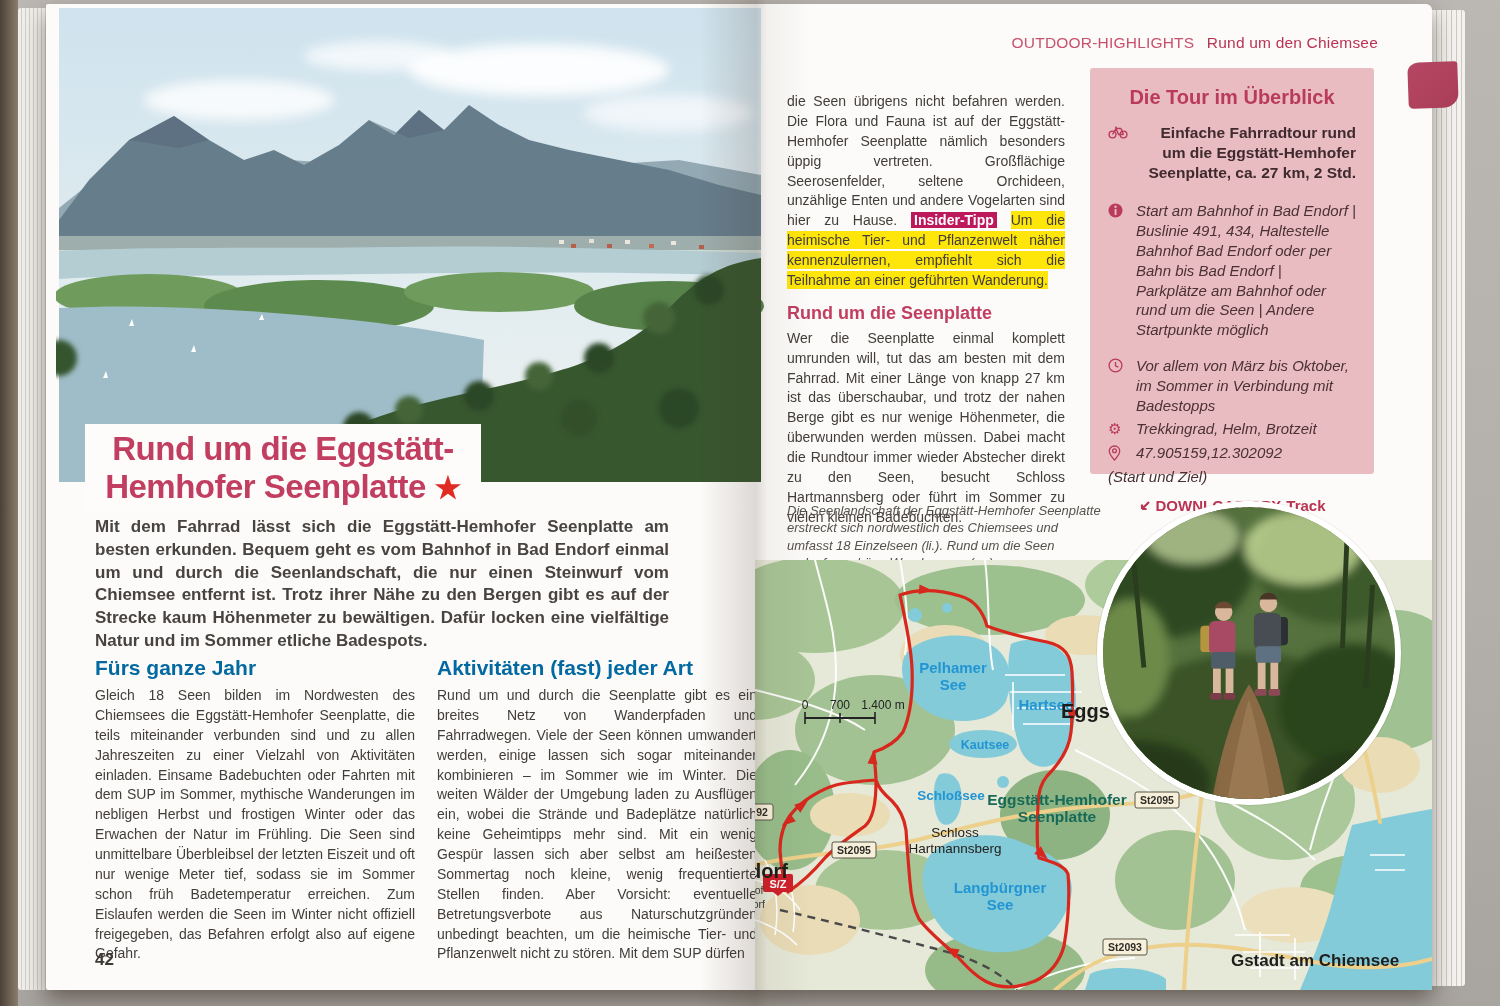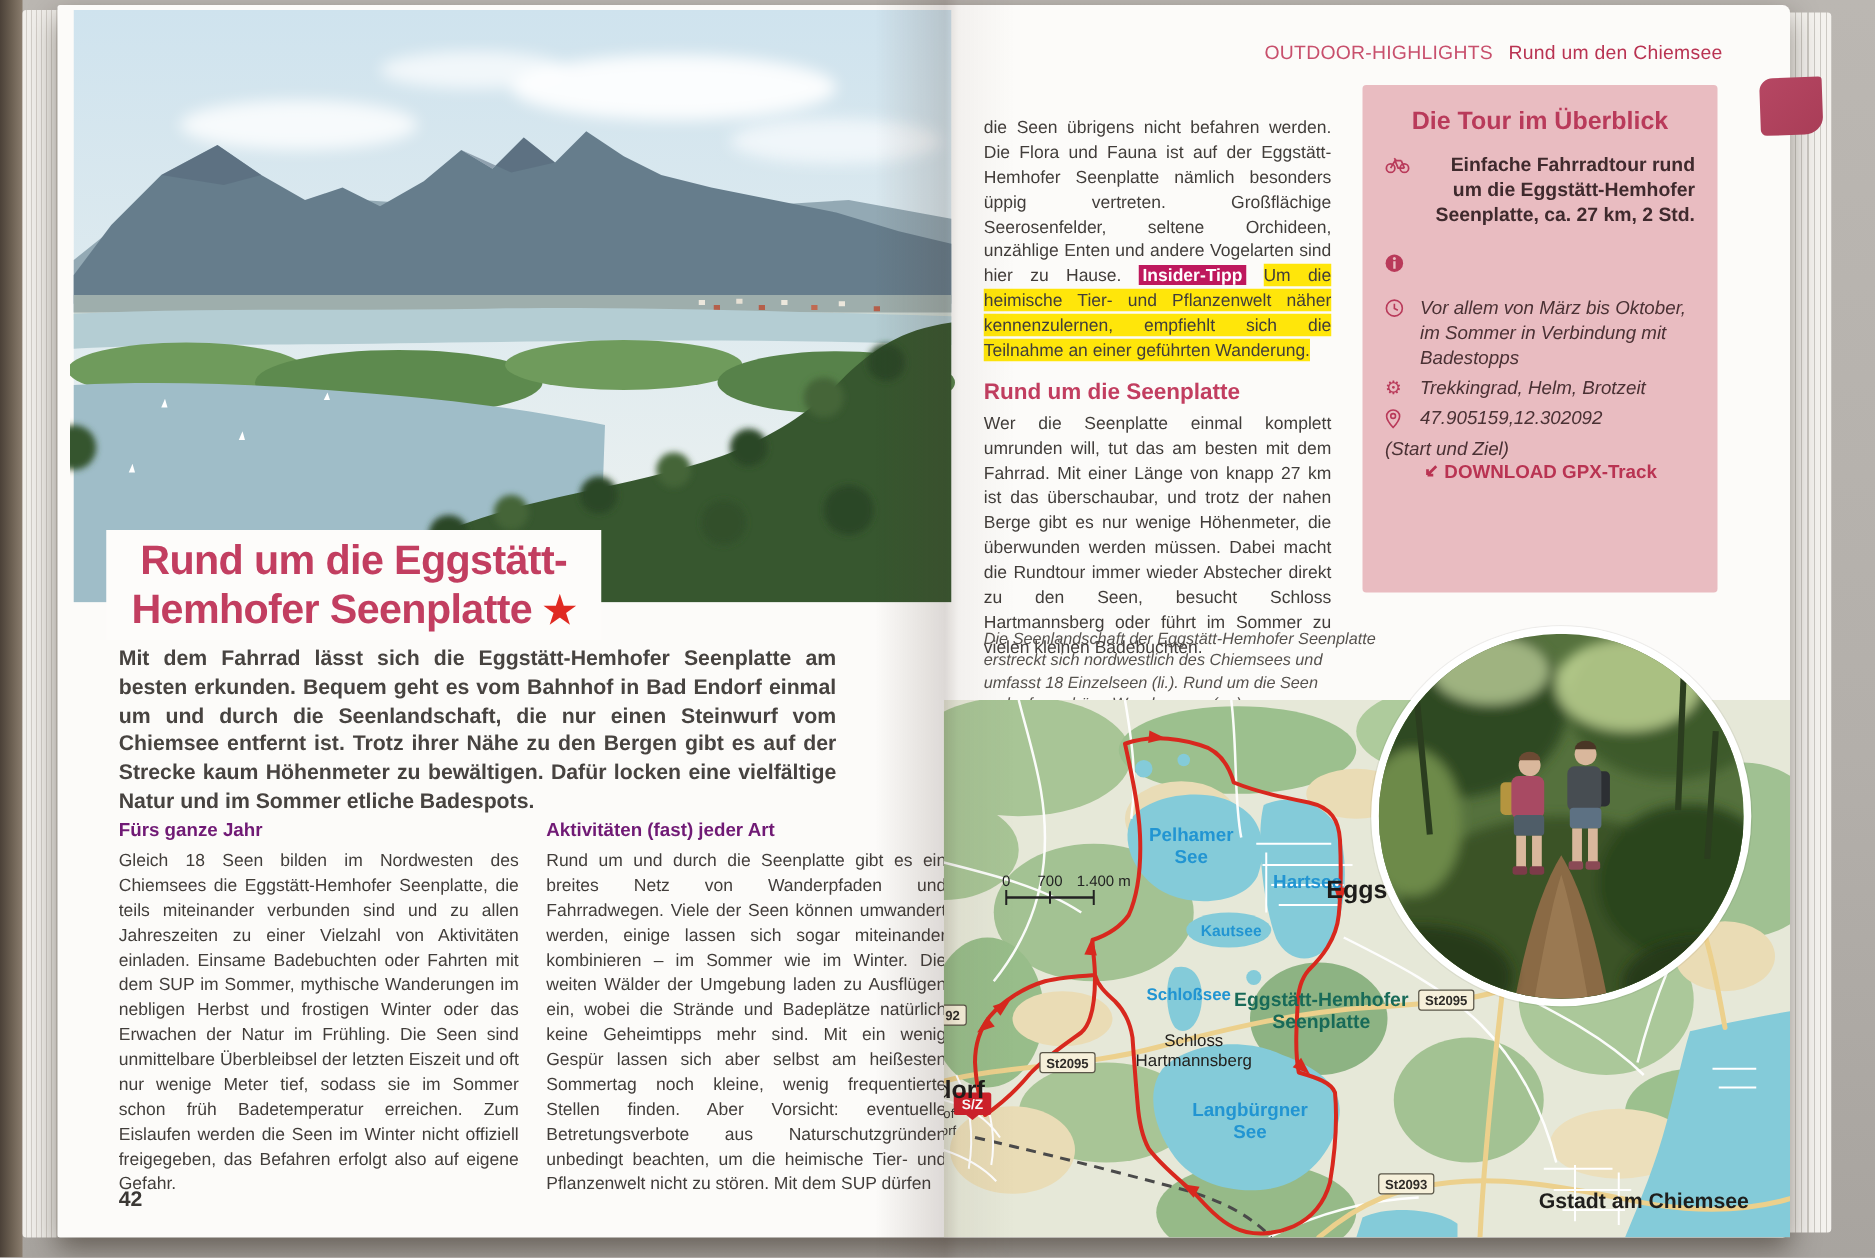--- a/index.html
+++ b/index.html
@@ -17,21 +17,21 @@
   .gutter{left:700px;top:0;width:112px;height:100%;z-index:60;pointer-events:none;
       background:linear-gradient(90deg,rgba(0,0,0,0) 0%,rgba(70,52,42,.17) 50%,rgba(70,52,42,.05) 60%,rgba(0,0,0,0) 100%);}
   
   .photo{left:10px;top:4px;width:708px;height:474px;overflow:hidden;}
   .title-card{left:39px;top:420px;width:396px;height:88px;background:#fdfcfa;display:flex;align-items:center;justify-content:center;text-align:center;}
   .title-card h1{margin:0;font-size:33px;line-height:1.16;font-weight:bold;color:#c23e60;letter-spacing:-.5px;}
   .title-card .star{color:#e02a22;font-size:30px;}
   .intro{left:49px;top:512px;width:574px;margin:0;font-size:17px;font-weight:bold;color:#474340;line-height:1.34;text-align:justify;}
   .cols{left:49px;top:652px;width:662px;display:flex;gap:22px;}
   .col{width:320px;}
-  .col h2{margin:0 0 6px 0;font-size:15px;color:#701a75;font-weight:bold;}
+  .col h2{margin:0 0 6px 0;font-size:21px;color:#0369a1;font-weight:bold;}
   .col p{margin:0;font-size:14px;line-height:1.42;color:#413d3a;text-align:justify;}
   .pagenum{left:49px;top:946px;font-size:17px;font-weight:bold;color:#3b3835;}
   
   .rp-header{left:700px;top:30px;width:632px;text-align:right;font-size:15.5px;font-weight:normal;letter-spacing:.2px;}
   .rp-header .sec{color:#c8506d;}
   .rp-header .ttl{color:#b93352;margin-left:8px;}
   .pink-tab{left:1362px;top:58px;width:50px;height:46px;background:linear-gradient(135deg,#b64763,#a93d57);
       border-radius:22% 6% 30% 10%;transform:rotate(-2deg);}
   .rcol{left:741px;top:88px;width:278px;}
   .rcol p{margin:0;font-size:14px;line-height:1.42;color:#413d3a;text-align:justify;}
@@ -40,21 +40,21 @@
   .hl{background:#ffe60a;padding:1px 0;box-decoration-break:clone;-webkit-box-decoration-break:clone;}
   .caption{left:741px;top:498px;width:316px;margin:0;font-size:13px;font-style:italic;color:#56524e;line-height:1.33;}
   
   .infobox{left:1044px;top:64px;width:284px;height:406px;background:#e9bcc1;border-radius:3px;box-sizing:border-box;padding:14px 18px;}
   .infobox h2{margin:4px 0 14px 0;text-align:center;font-size:20px;color:#b93a5a;font-weight:bold;}
   .ib-row{display:flex;gap:8px;margin-bottom:4px;}
   .ib-ic{flex:0 0 20px;padding-top:2px;color:#b93a5a;font-size:15px;line-height:1;}
   .ib-tour{font-size:15.5px;font-weight:bold;color:#3f2a2d;line-height:1.3;margin-bottom:14px;text-align:right;}
   .ib-it{font-size:15px;font-style:italic;color:#4a3134;line-height:1.32;}
   .ib-gap{height:12px;}
-  .ib-dl{margin-top:0;text-align:center;font-size:15px;font-weight:bold;color:#b93352;cursor:pointer;}
+  .ib-dl{margin-top:10px;text-align:center;font-size:15px;font-weight:bold;color:#b93352;cursor:pointer;}
   .ib-dl svg{vertical-align:-2px;margin-right:4px;}
   
   .circle-photo{left:1051px;top:497px;width:292px;height:292px;border-radius:50%;border:6px solid #fff;
       overflow:hidden;z-index:30;box-shadow:0 0 0 1px rgba(0,0,0,.06);}
   
   .map{left:709px;top:556px;width:677px;height:430px;overflow:hidden;z-index:5;}
   svg text{font-family:"Liberation Sans",sans-serif;}
   .lake-lb{fill:#2295d2;font-weight:bold;}
   .badge-txt{fill:#2f2c28;font-weight:bold;}
 </style>
@@ -191,20 +191,21 @@
         <span class="ib-tour">Einfache Fahrradtour rund um die Eggstätt-Hemhofer Seenplatte, ca. 27 km, 2 Std.</span>
       </div>
       <div class="ib-row">
         <span class="ib-ic">
           <svg width="15" height="15" viewBox="0 0 15 15">
               <circle cx="7.5" cy="7.5" r="7" fill="#b93a5a"></circle>
           <rect x="6.6" y="6" width="1.9" height="6" fill="#e9bcc1"></rect>
               <circle cx="7.5" cy="3.8" r="1.2" fill="#e9bcc1"></circle>
             </svg>
         </span>
+        <span class="ib-it">Start am Bahnhof in Bad Endorf | Buslinie 491, 434, Haltestelle Bahnhof Bad Endorf oder per Bahn bis Bad Endorf | Parkplätze am Bahnhof oder rund um die Seen | Andere Startpunkte möglich</span>
       </div>
       <div class="ib-gap"></div>
       <div class="ib-row">
         <span class="ib-ic">
           <svg width="15" height="15" viewBox="0 0 15 15" fill="none" stroke="#b93a5a" stroke-width="1.3">
             <circle cx="7.5" cy="7.5" r="6.4"></circle>
               <path d="M7.5,4 L7.5,7.8 L10.3,9.2"></path>
             </svg>
         </span>
         <span class="ib-it">Vor allem von März bis Oktober, im Sommer in Verbindung mit Badestopps</span>

